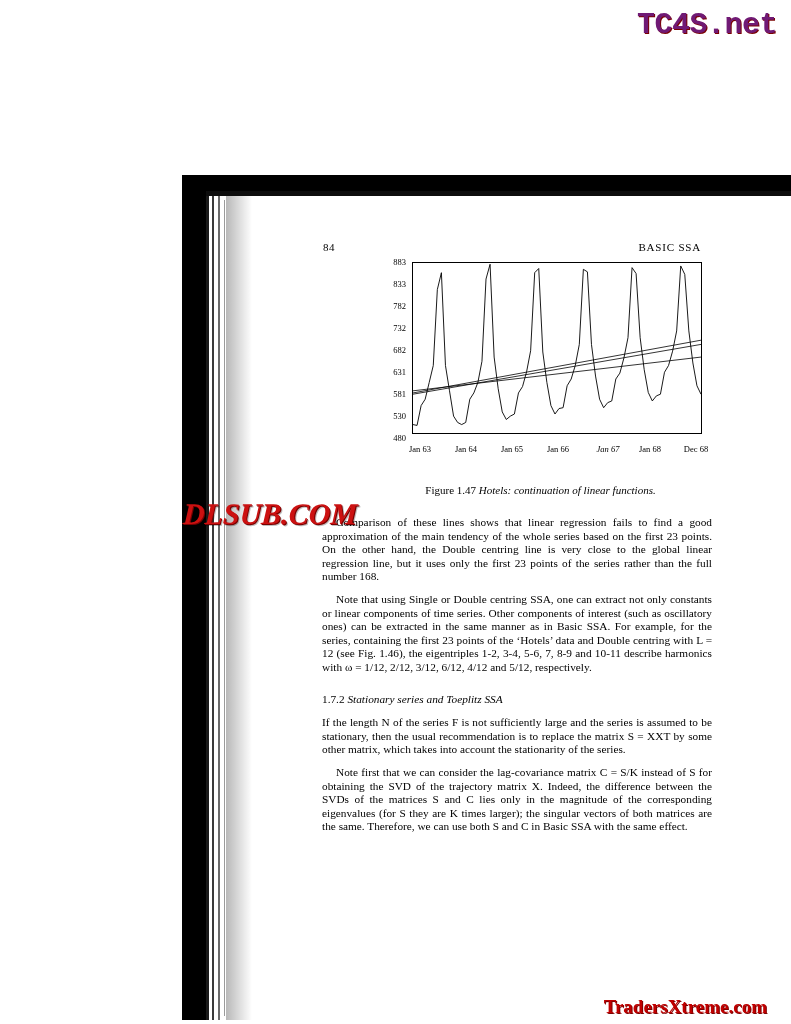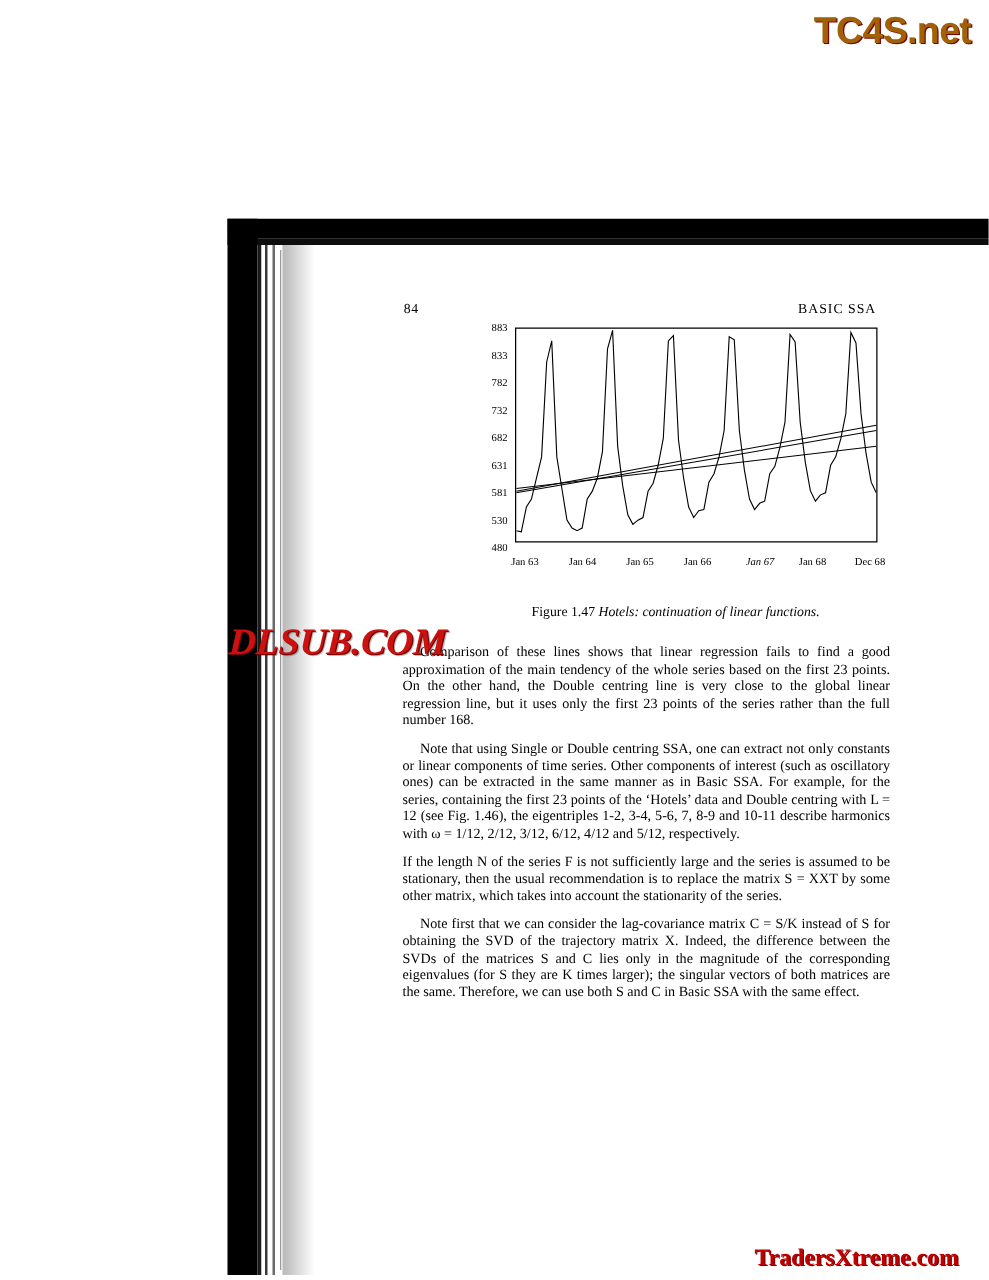--- a/index.html
+++ b/index.html
@@ -14,24 +14,24 @@
     font-family: "Liberation Serif", serif;
     color: #000000;
     overflow: hidden;
   }
 
   
   .wm-top {
     position: absolute;
     top: 8px;
     right: 14px;
-    font-family: Liberation Sans, sans-serif;
+    font-family: Liberation Mono, monospace;
     font-weight: bold;
     font-size: 30px;
-    color: #a16207;
+    color: #701a75;
     letter-spacing: -0.5px;
     text-shadow: 1px 1px 0 #7a0000;
   }
   .wm-bottom {
     position: absolute;
     bottom: 6px;
     right: 24px;
     font-family: "Liberation Serif", serif;
     font-weight: bold;
     font-size: 19px;
@@ -278,16 +278,20 @@
   <span class="lbl">Figure 1.47</span>
   <span>Hotels: continuation of linear functions.</span>
 </div>
 
 <div class="wm-mid">DLSUB.COM</div>
 
 <div class="body-col">
   <p>Comparison of these lines shows that linear regression fails to find a good approximation of the main tendency of the whole series based on the first 23 points. On the other hand, the Double centring line is very close to the global linear regression line, but it uses only the first 23 points of the series rather than the full number 168.</p>
   <p>Note that using Single or Double centring SSA, one can extract not only constants or linear components of time series. Other components of interest (such as oscillatory ones) can be extracted in the same manner as in Basic SSA. For example, for the series, containing the first 23 points of the ‘Hotels’ data and Double centring with L = 12 (see Fig. 1.46), the eigentriples 1-2, 3-4, 5-6, 7, 8-9 and 10-11 describe harmonics with ω = 1/12, 2/12, 3/12, 6/12, 4/12 and 5/12, respectively.</p>
 
+  <div class="sec-head">
+    <span class="num">1.7.2</span>
+    <span>Stationary series and Toeplitz SSA</span>
+  </div>
 
   <p class="noindent">If the length N of the series F is not sufficiently large and the series is assumed to be stationary, then the usual recommendation is to replace the matrix S = XXT by some other matrix, which takes into account the stationarity of the series.</p>
   <p>Note first that we can consider the lag-covariance matrix C = S/K instead of S for obtaining the SVD of the trajectory matrix X. Indeed, the difference between the SVDs of the matrices S and C lies only in the magnitude of the corresponding eigenvalues (for S they are K times larger); the singular vectors of both matrices are the same. Therefore, we can use both S and C in Basic SSA with the same effect.</p>
 </div>
 
 </body></html>

